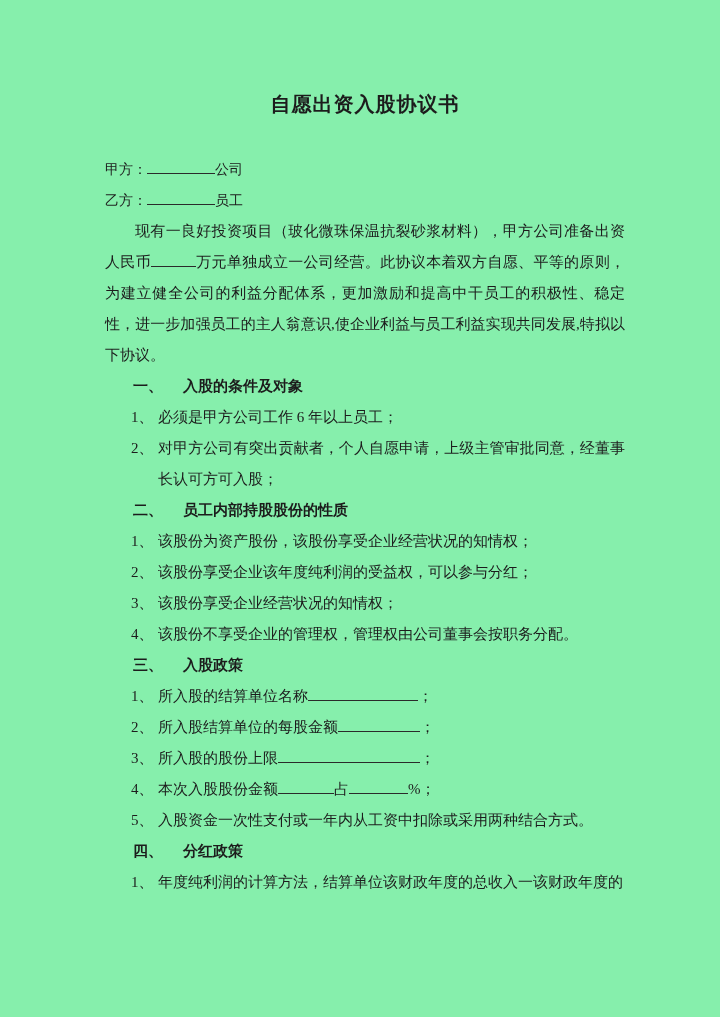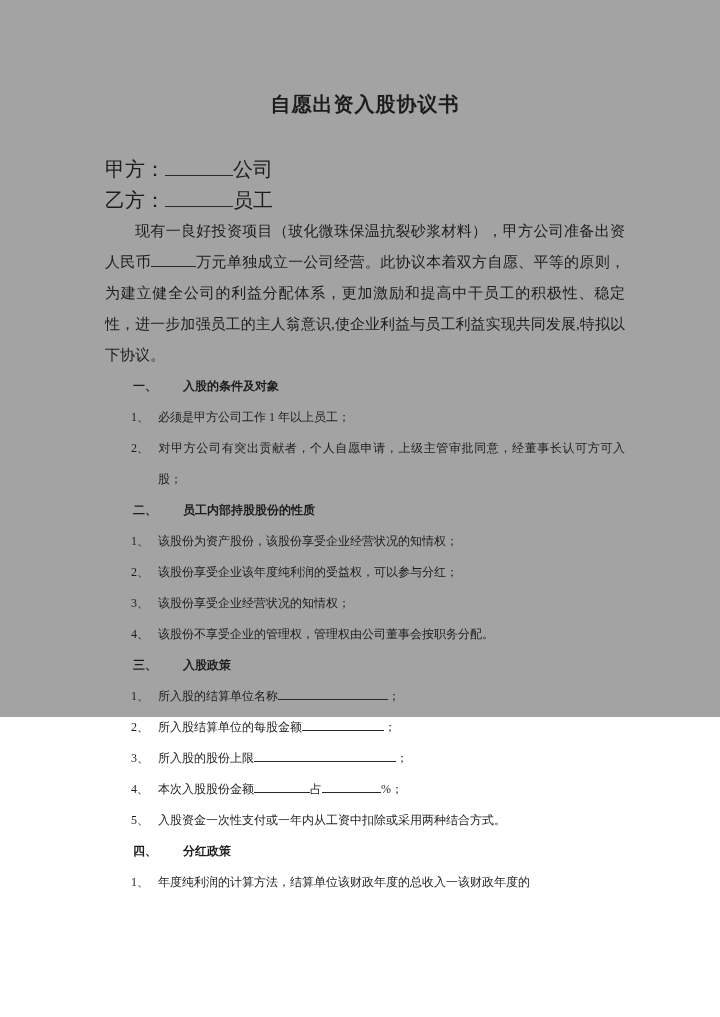--- a/index.html
+++ b/index.html
@@ -4,43 +4,43 @@
 <style>
   html, body { margin: 0; padding: 0; }
   body {
     width: 720px; height: 1017px;
     background: #ffffff;
     color: #1c1c1c;
     font-family: "Liberation Serif", "DejaVu Serif", serif;
     overflow: hidden;
   }
   .page {
-    width: 720px; height: 717px;
-    background: #a3a3a3;
+    width: 720px; height: 1017px;
+    background: #86efac;
     box-sizing: border-box;
     padding: 0 95px 0 105px;
   }
   .title {
     margin: 0;
     padding-top: 91px;
     text-align: center;
     font-size: 20px;
     line-height: 27px;
     font-weight: bold;
     letter-spacing: 1px;
   }
-  .parties { margin-top: 36px; font-size: 20px; }
+  .parties { margin-top: 36px; font-size: 14px; }
   .party-line { line-height: 31px; white-space: nowrap; }
   .intro {
     font-size: 15px;
     line-height: 31px;
     text-align: justify;
     text-indent: 2em;
   }
-  .sections { font-size: 12px; }
+  .sections { font-size: 15px; }
   .sec-heading {
     padding-left: 28px;
     line-height: 31px;
     font-weight: bold;
   }
   .sec-num { display: inline-block; width: 50px; }
   .item {
     padding-left: 53px;
     text-indent: -27px;
     line-height: 31px;
@@ -60,21 +60,21 @@
 
 <div class="page">
   <h1 class="title">自愿出资入股协议书</h1>
   <div class="parties" id="parties">
       <div class="party-line"><span class="txt">甲方：</span><span class="blank" style="width: 68px;"></span><span class="txt">公司</span></div>
       <div class="party-line"><span class="txt">乙方：</span><span class="blank" style="width: 68px;"></span><span class="txt">员工</span></div>
     </div>
   <div class="intro" id="intro"><span class="txt">现有一良好投资项目（玻化微珠保温抗裂砂浆材料），甲方公司准备出资人民币</span><span class="blank" style="width: 45px;"></span><span class="txt">万元单独成立一公司经营。此协议本着双方自愿、平等的原则，为建立健全公司的利益分配体系，更加激励和提高中干员工的积极性、稳定性，进一步加强员工的主人翁意识,使企业利益与员工利益实现共同发展,特拟以下协议。</span></div>
   <div class="sections" id="sections">
       <div class="sec-heading"><span class="sec-num">一、</span><span class="sec-title">入股的条件及对象</span></div>
-      <div class="item"><span class="marker">1、</span><span class="txt">必须是甲方公司工作 1 年以上员工；</span></div>
+      <div class="item"><span class="marker">1、</span><span class="txt">必须是甲方公司工作 6 年以上员工；</span></div>
       <div class="item"><span class="marker">2、</span><span class="txt">对甲方公司有突出贡献者，个人自愿申请，上级主管审批同意，经董事长认可方可入股；</span></div>
       <div class="sec-heading"><span class="sec-num">二、</span><span class="sec-title">员工内部持股股份的性质</span></div>
       <div class="item"><span class="marker">1、</span><span class="txt">该股份为资产股份，该股份享受企业经营状况的知情权；</span></div>
       <div class="item"><span class="marker">2、</span><span class="txt">该股份享受企业该年度纯利润的受益权，可以参与分红；</span></div>
       <div class="item"><span class="marker">3、</span><span class="txt">该股份享受企业经营状况的知情权；</span></div>
       <div class="item"><span class="marker">4、</span><span class="txt">该股份不享受企业的管理权，管理权由公司董事会按职务分配。</span></div>
       <div class="sec-heading"><span class="sec-num">三、</span><span class="sec-title">入股政策</span></div>
       <div class="item"><span class="marker">1、</span><span class="txt">所入股的结算单位名称</span><span class="blank" style="width: 110px;"></span><span class="txt">；</span></div>
       <div class="item"><span class="marker">2、</span><span class="txt">所入股结算单位的每股金额</span><span class="blank" style="width: 82px;"></span><span class="txt">；</span></div>
       <div class="item"><span class="marker">3、</span><span class="txt">所入股的股份上限</span><span class="blank" style="width: 142px;"></span><span class="txt">；</span></div>

